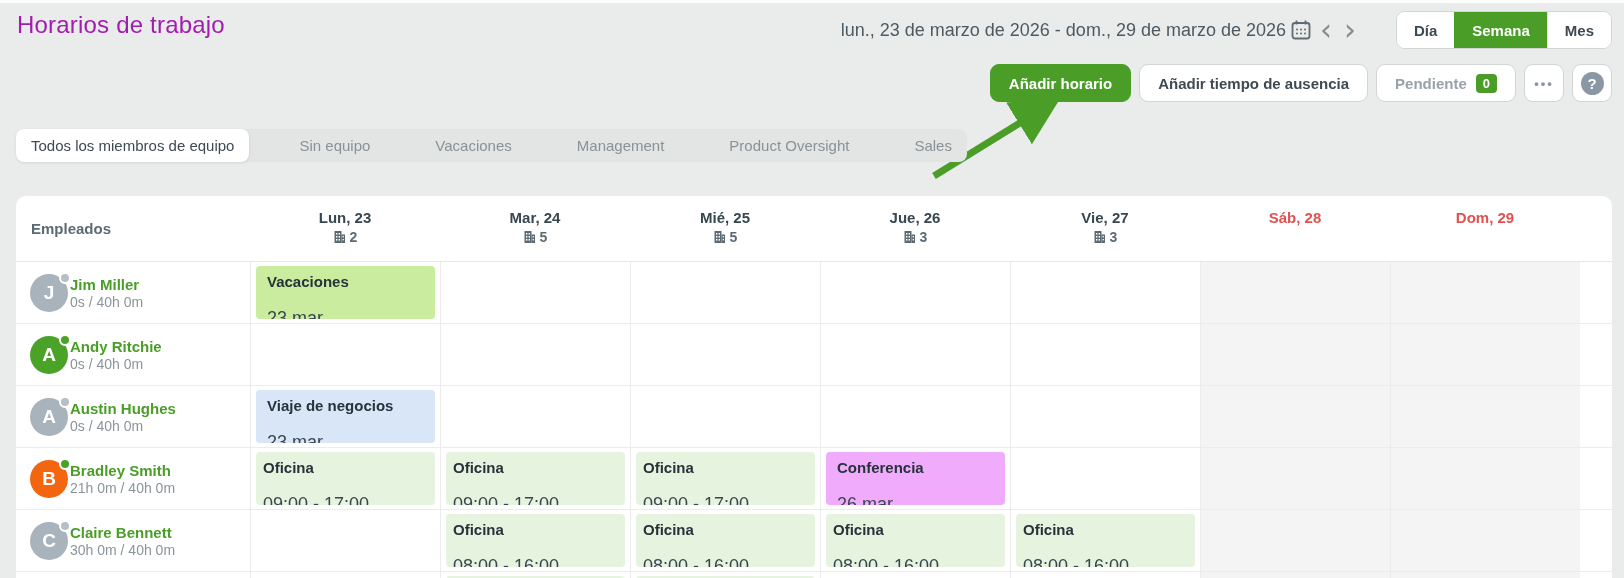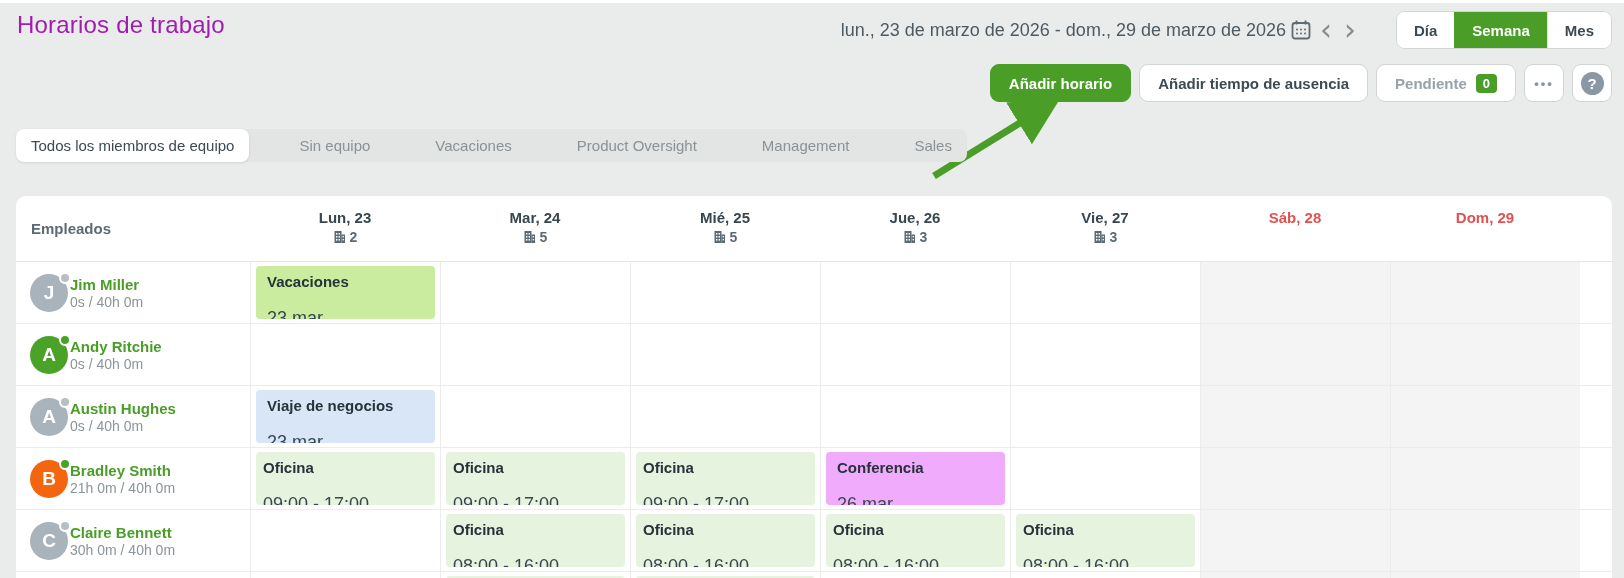--- a/index.html
+++ b/index.html
@@ -174,22 +174,22 @@
       <path d="M0,0 L7,3.5 L0,7 z" fill="#4a9e28"></path>
     </marker>
   </defs>
   <line x1="62" y1="90" x2="172" y2="22" stroke="#4a9e28" stroke-width="7" marker-end="url(#ah)"></line>
 </svg>
 
 <div class="tabs">
     <div class="tab active">Todos los miembros de equipo</div>
     <div class="tab">Sin equipo</div>
     <div class="tab">Vacaciones</div>
+    <div class="tab">Management</div>
     <div class="tab">Product Oversight</div>
-    <div class="tab">Management</div>
     <div class="tab">Sales</div>
   </div>
 
 <div class="card">
   <div class="thead">
     <div class="emp-header">Empleados</div>
   <div class="day-col">
         <div class="day-label">Lun, 23</div>
         <div class="day-count">
           <svg width="13" height="14" viewBox="0 0 13 14">

